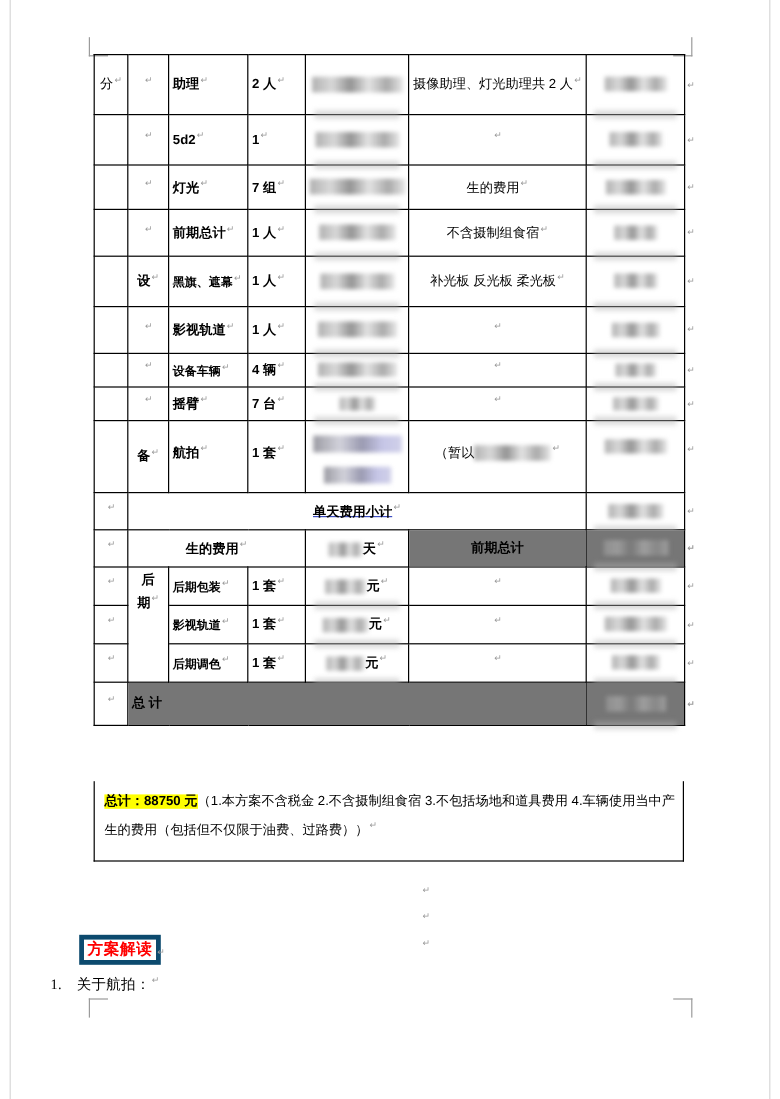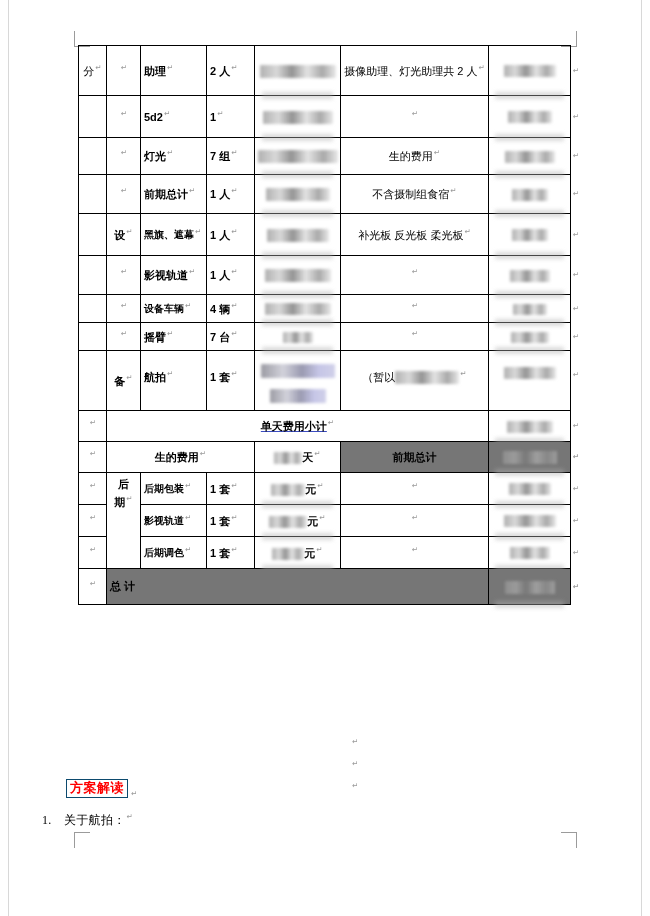--- a/index.html
+++ b/index.html
@@ -186,21 +186,21 @@
   
   .para-mark {
     position: absolute;
     font-size: 7.5px;
     color: #9a9a9a;
   }
   .red-title {
     position: absolute;
     left: 66px;
     top: 779px;
-    border: 1px solid #0c4a6e;
+    border: 4px solid #0c4a6e;
     padding: 0px 3px 1px 3px;
     color: #ff0000;
     font-weight: bold;
     font-size: 13px;
     letter-spacing: 0.5px;
     line-height: 1.25;
   }
   .list-item {
     position: absolute;
     left: 42px;
@@ -490,20 +490,28 @@
       <td class="c-total gray-cell">
         <span class="blur" style="width:50px;height:13px"></span>
         <span class="ghostbar bot"></span>
         <span class="rowtail">↵</span>
       </td>
     </tr>
 
     </tbody>
   </table>
 
+  <div class="note-box">
+    <div style="white-space:nowrap">
+      <span class="hl">总计：88750 元</span><span>（1.本方案不含税金  2.不含摄制组食宿  3.不包括场地和道具费用  4.车辆使用当中产</span>
+    </div>
+    <div>
+      <span>生的费用（包括但不仅限于油费、过路费））</span><span class="pilcrow">↵</span>
+    </div>
+  </div>
 
   <div class="para-mark" style="left:352px; top:737px;">↵</div>
   <div class="para-mark" style="left:352px; top:759px;">↵</div>
   <div class="para-mark" style="left:352px; top:781px;">↵</div>
 
   <div class="red-title">
     <span>方案解读</span>
   </div>
   <div class="para-mark" style="left:131px; top:789px;">↵</div>
 

